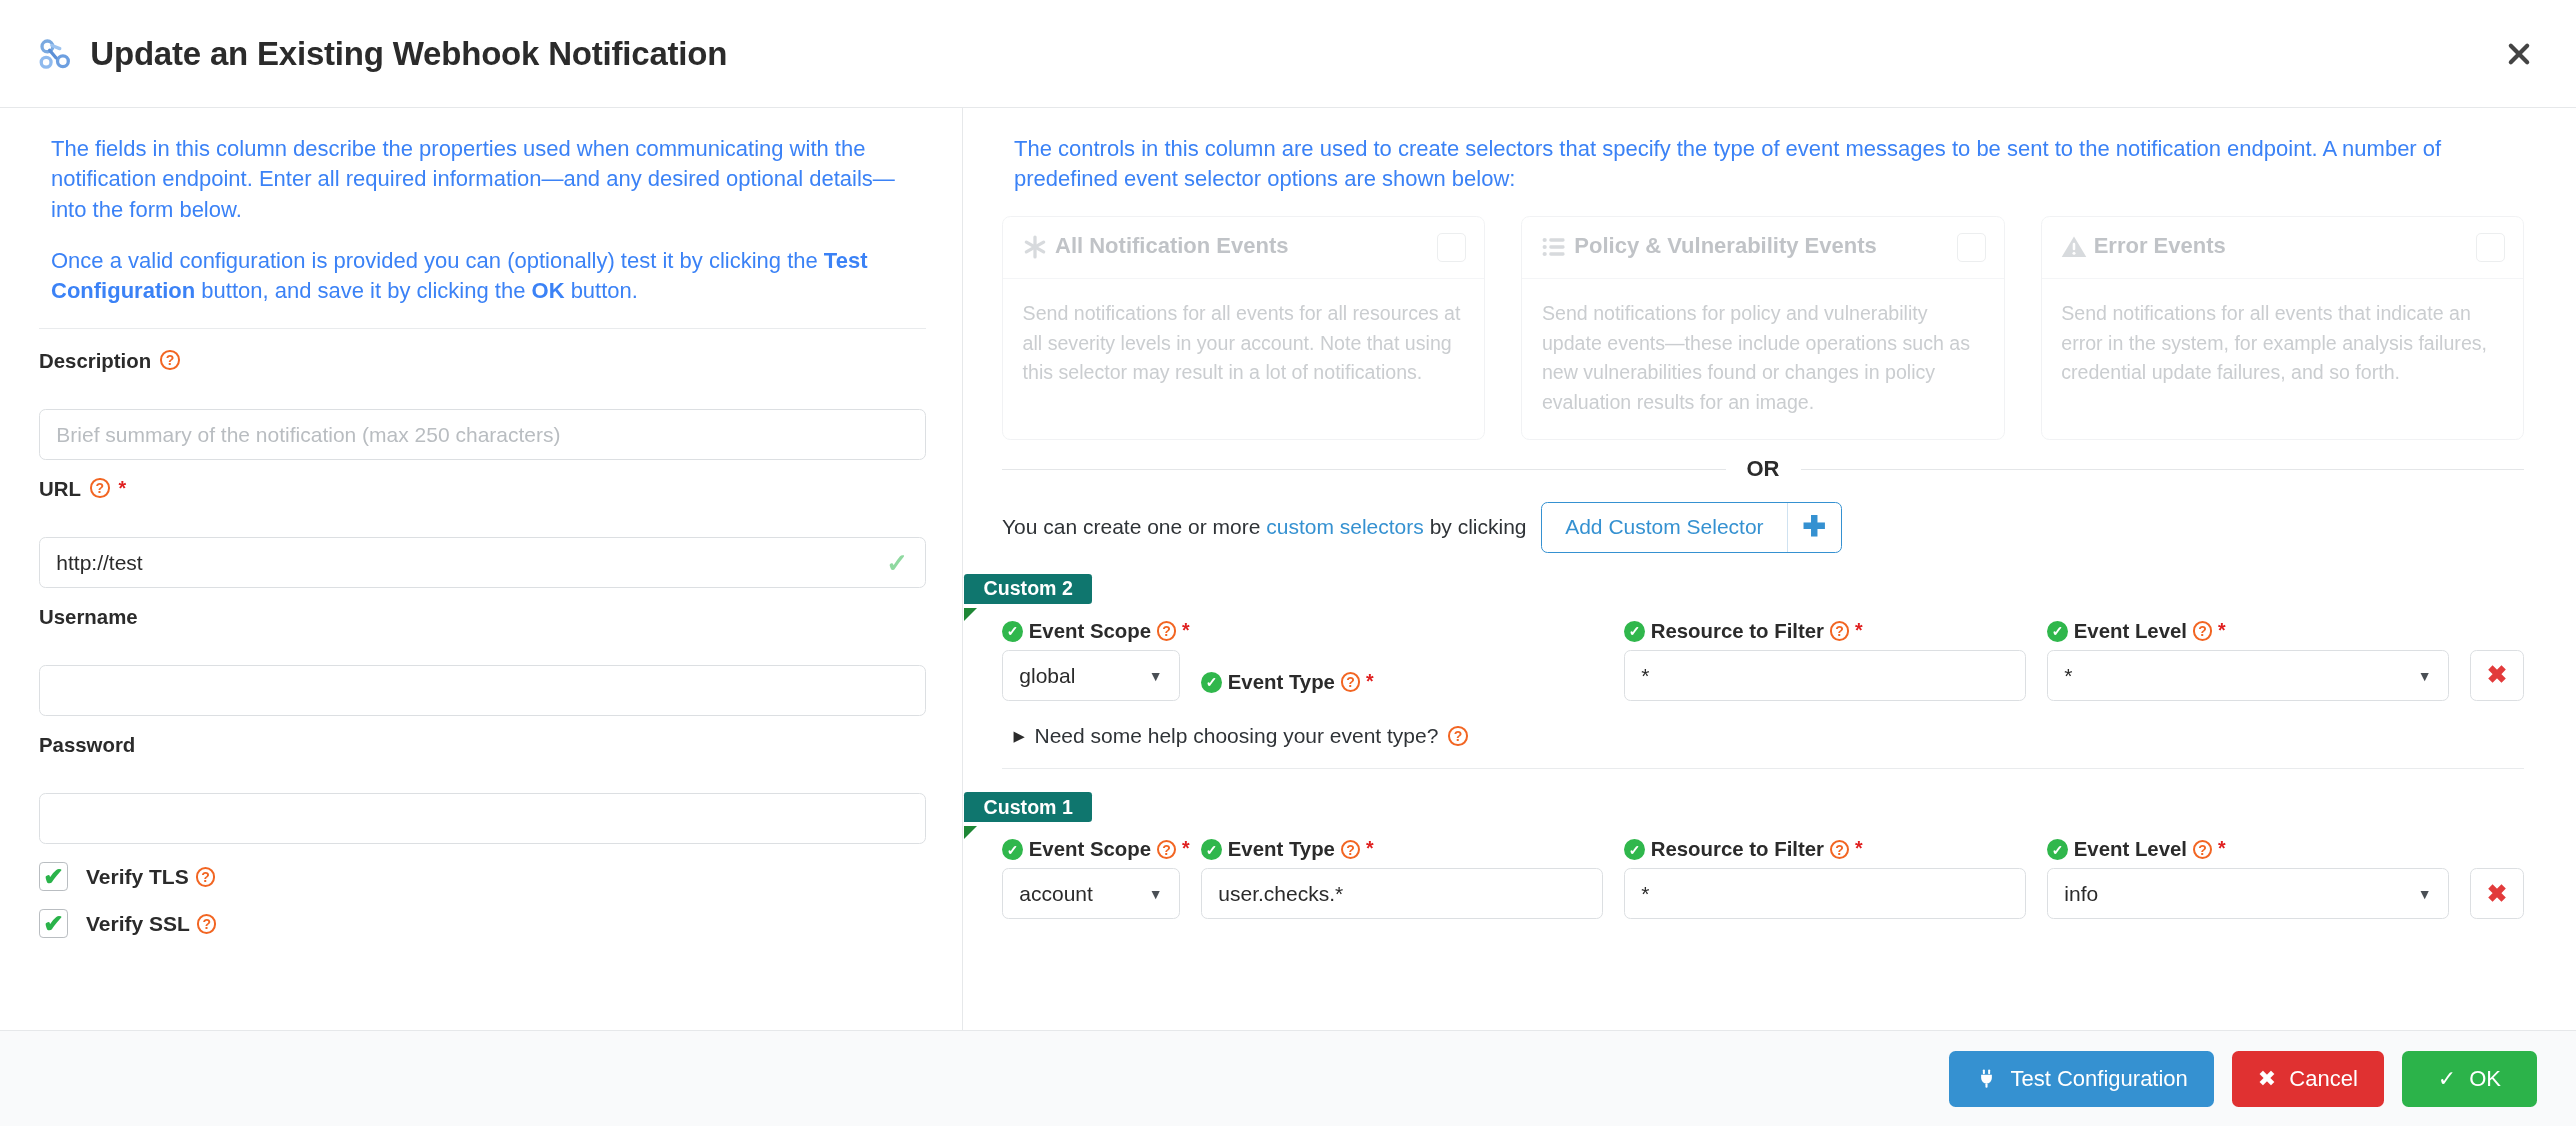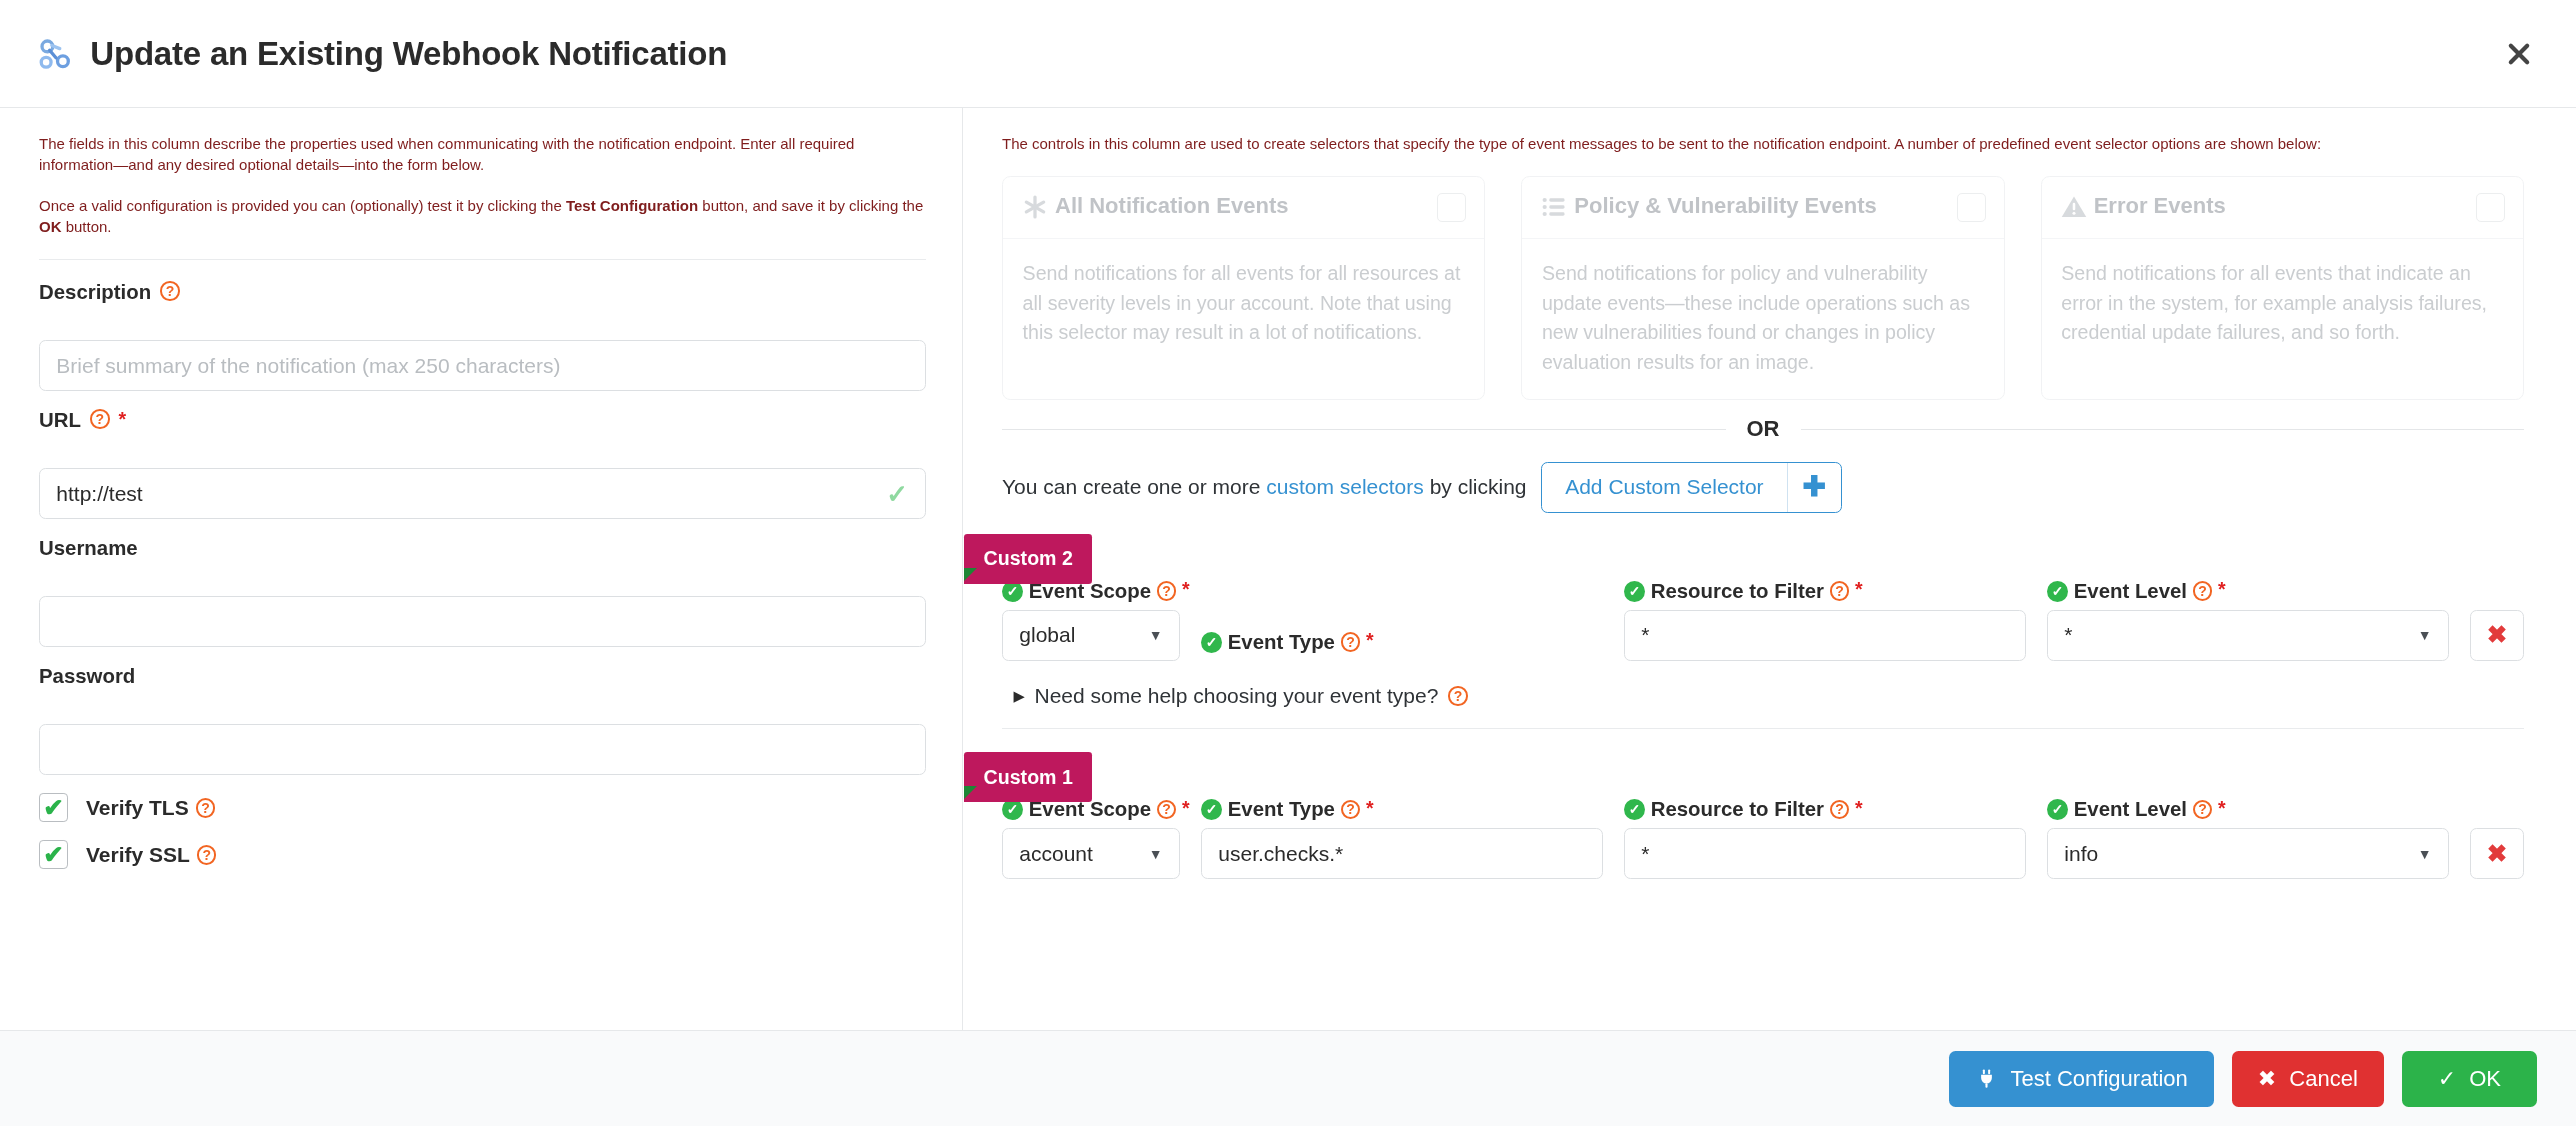--- a/index.html
+++ b/index.html
@@ -50,22 +50,22 @@
     padding: 26px 36px 0 39px;
     border-right: 1.6px solid #e6e8ea;
   }
   .col-right {
     flex: 1 1 auto;
     padding: 26px 52px 0 39px;
     min-width: 0;
   }
 
   .para {
-    font-size: 15px; line-height: 1.38; color: #7f1d1d;
-    margin: 0 0 21px 0; max-width: 898px;
+    font-size: 22px; line-height: 1.38; color: #3b82f6;
+    margin: 0 0 21px 12px; max-width: 898px;
   }
   .col-right .para { max-width: 1575px; }
   .para b { font-weight: bold; }
 
   .hr-soft { height: 1.6px; background: #e9ebed; border: 0; margin: 18px 0 21px 0; }
 
   
   .field { margin-bottom: 18px; }
   .field-label {
     font-size: 20.4px; font-weight: bold; color: #2b2b2b;
@@ -157,22 +157,22 @@
     width: 54px; height: 100%; border-left: 1.6px solid #cfe2f1;
     display: flex; align-items: center; justify-content: center;
     color: #3591d1; font-size: 28px; font-weight: bold; line-height: 1;
   }
 
   
   .sel-block { position: relative; margin-bottom: 8.2px; }
   .ribbon-wrap { position: relative; margin-left: -38px; height: 36px; }
   .ribbon {
     display: inline-flex; align-items: center;
-    height: 50px; padding: 0 19.6px;
-    background: #be185d; color: #fff;
+    height: 30px; padding: 0 19.6px;
+    background: #0f766e; color: #fff;
     font-size: 19.6px; font-weight: bold;
     border-radius: 3.3px 3.3px 3.3px 0;
     position: relative;
   }
   .ribbon::after {
     content: ""; position: absolute; left: 0; top: 34px;
     border-left: 13px solid #1d8635;
     border-bottom: 13px solid transparent;
   }
   .sel-fields {

